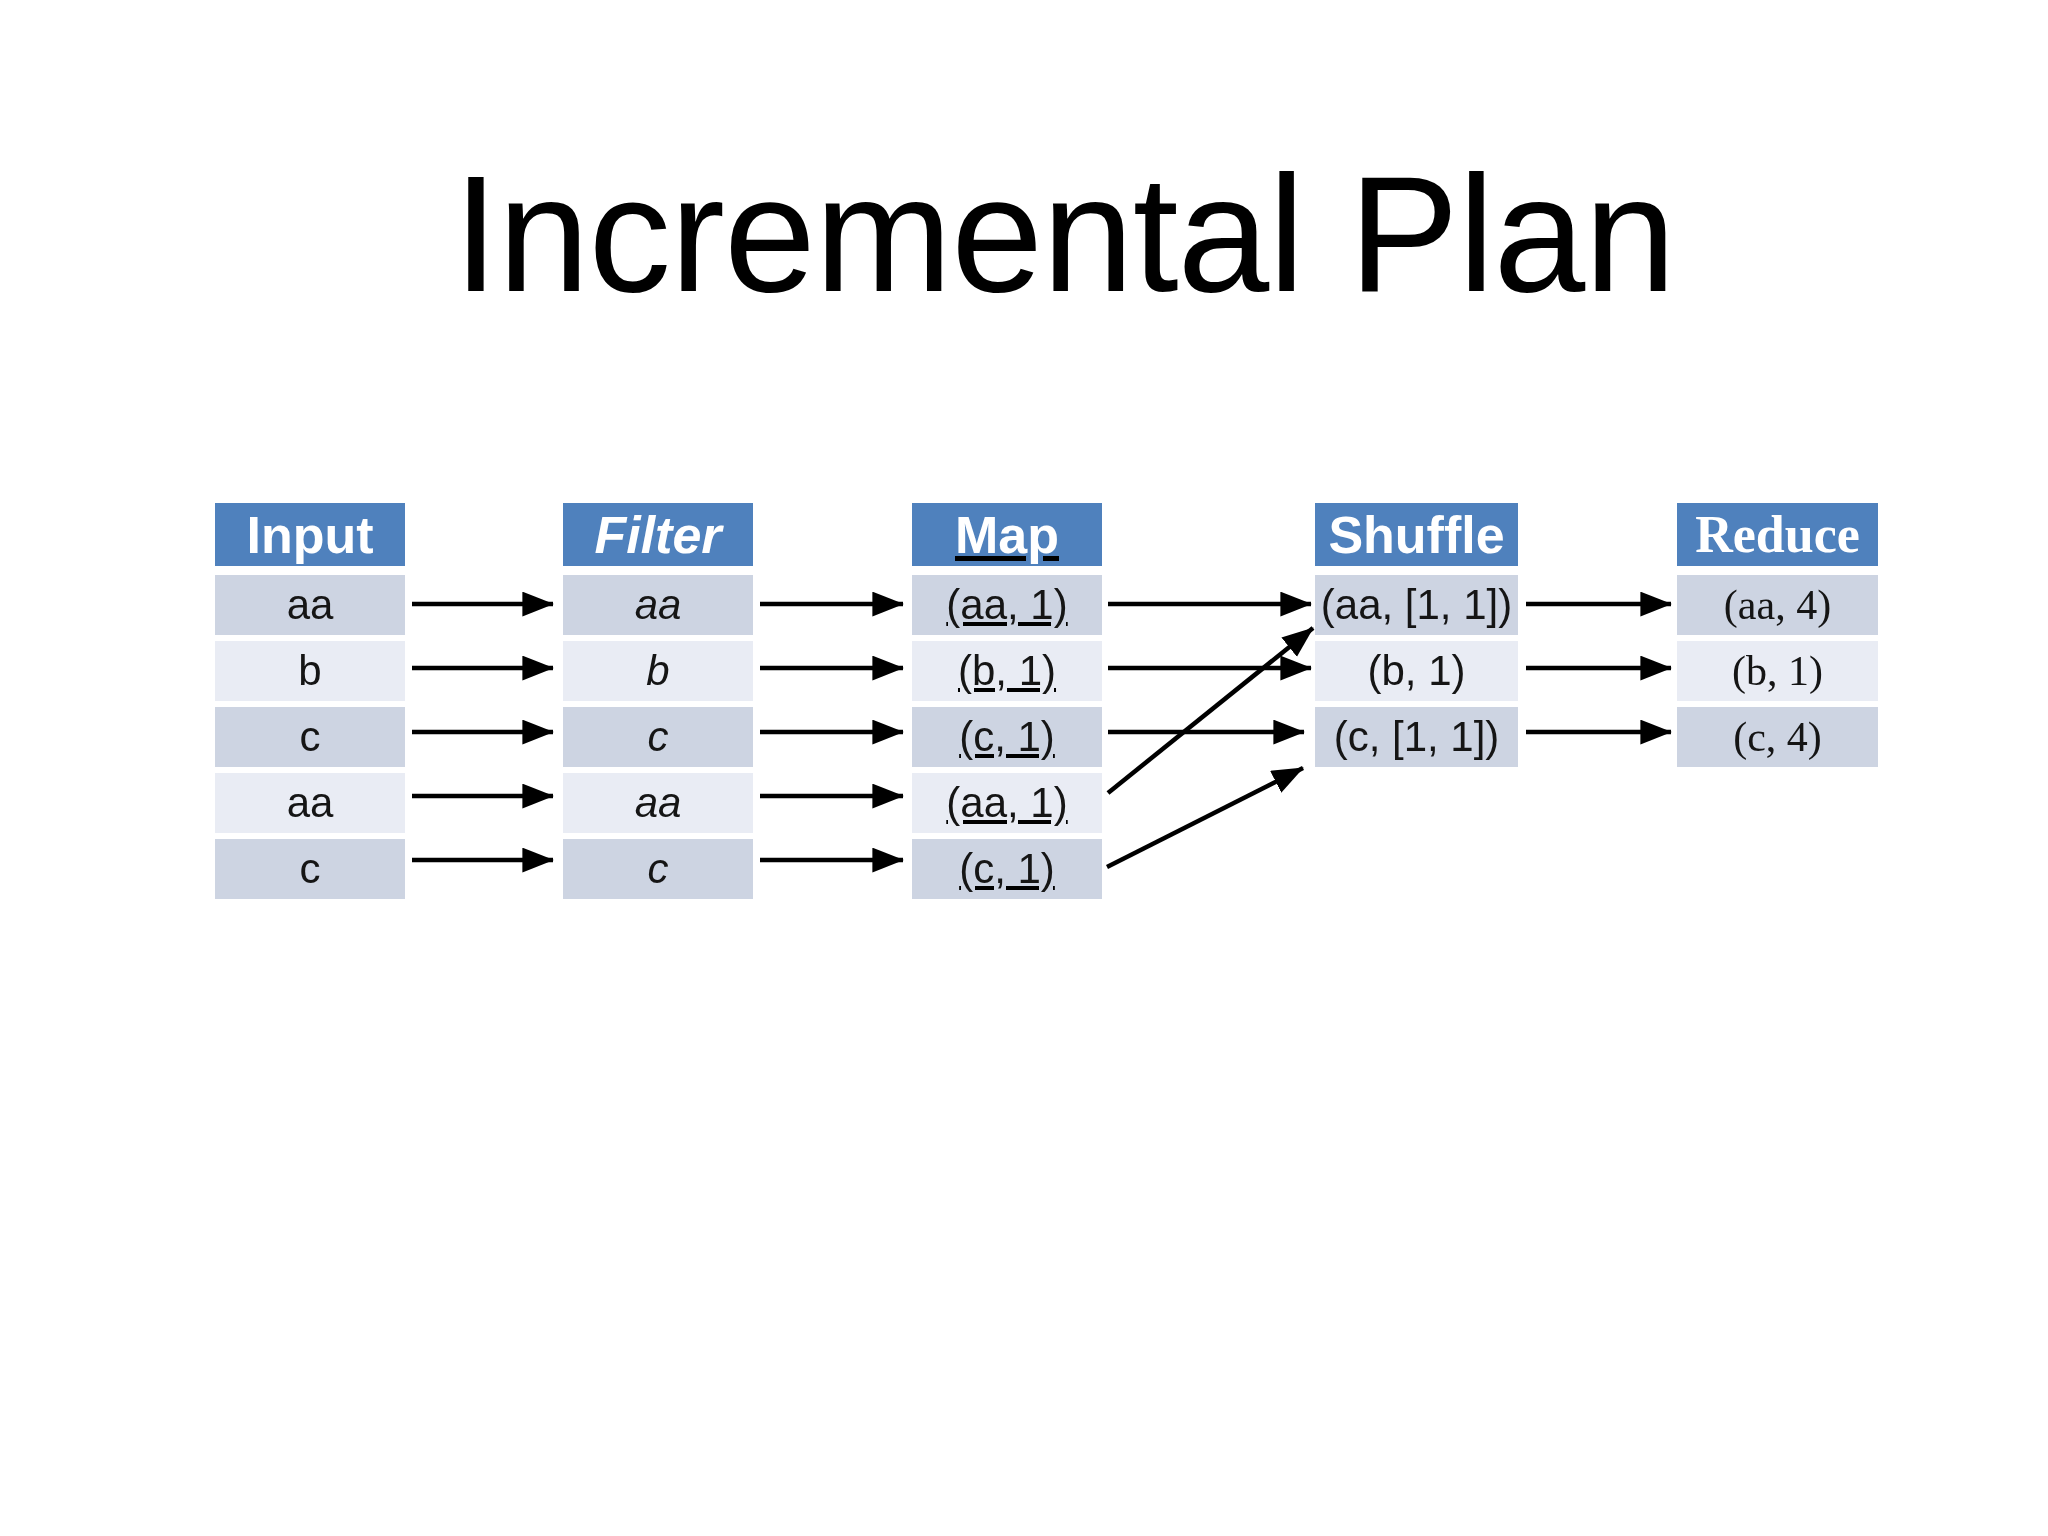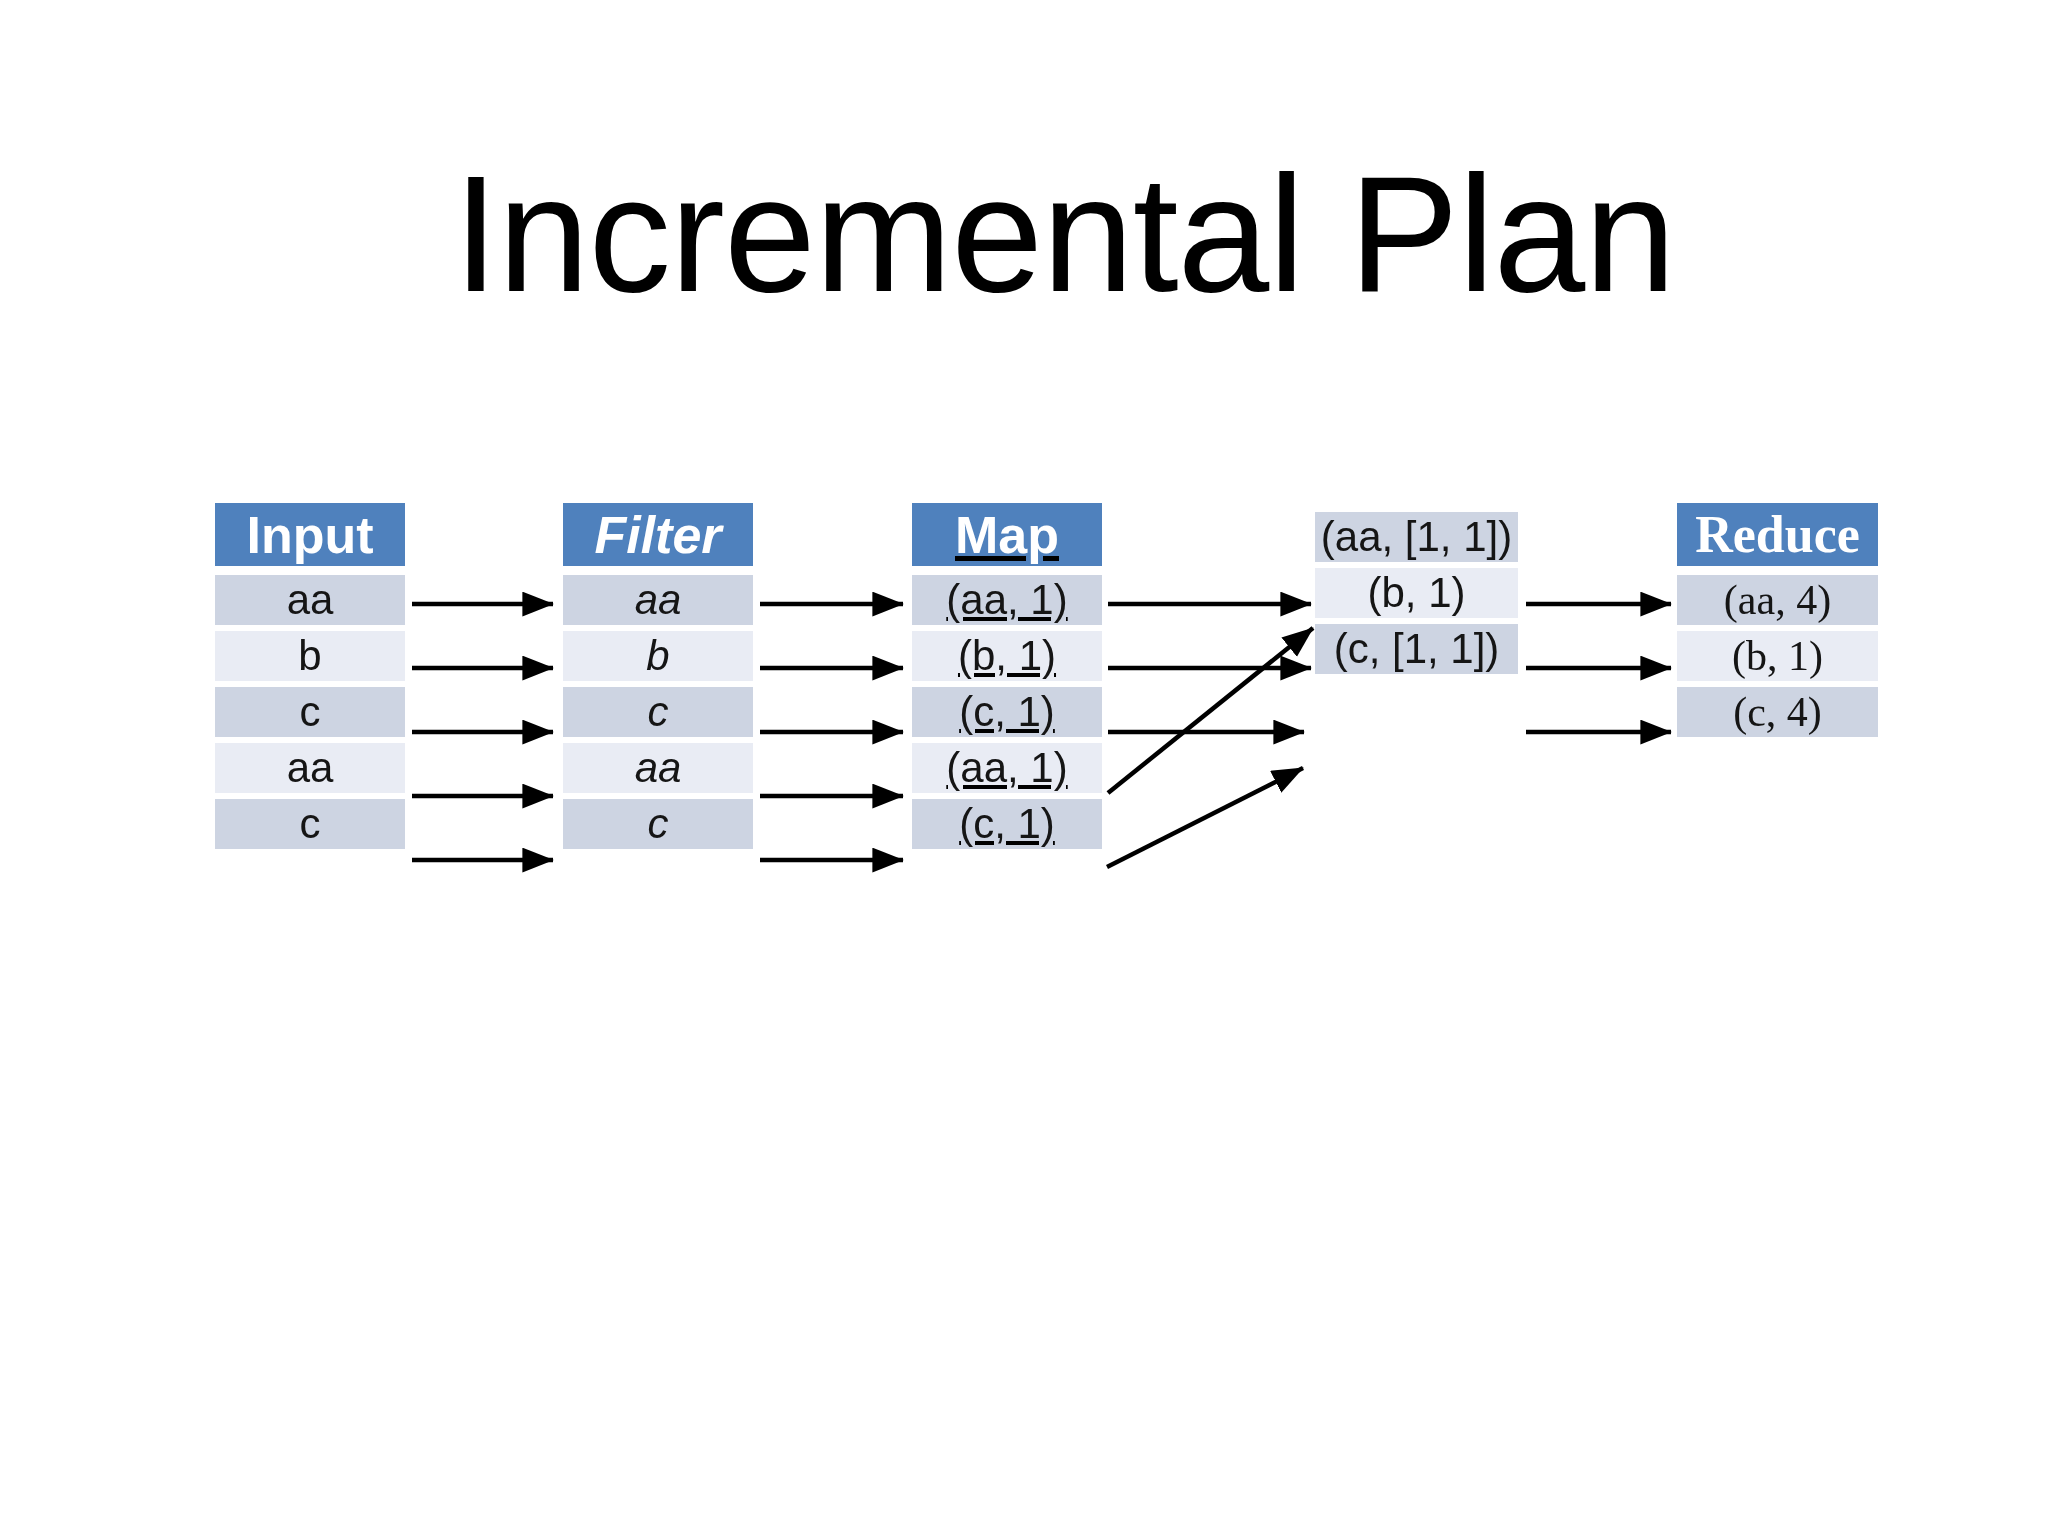--- a/index.html
+++ b/index.html
@@ -13,21 +13,21 @@
     text-align:center; font-size:165px; line-height:1; font-weight:400;
     color:var(--title-text, #000); letter-spacing:-1px; white-space:nowrap;margin-left:40px;
   }
   .col { position:absolute; top:503px; }
   .hdr {
     height:63px; background:var(--header-bg, #4f81bd);
     color:var(--header-text, #fff); font-weight:bold; font-size:52px;
     display:flex; align-items:center; justify-content:center;
   }
   .row {
-    height:50px; margin-top:6px;
+    height:60px; margin-top:6px;
     display:flex; align-items:center; justify-content:center;
     font-size:42px; color:var(--cell-text, #151515); white-space:nowrap;
   }
   .row.first { margin-top:9px; }
   .row.odd  { background:var(--row-odd, #cdd4e2); }
   .row.even { background:var(--row-even, #e9ecf4); }
   svg.arrows { position:absolute; left:0; top:0; width:2048px; height:1536px; pointer-events:none; }
   svg.arrows line { stroke:var(--arrow, #000); stroke-width:4.5; }
 </style>
 </head>
@@ -85,20 +85,21 @@
 <div class="col" style="left:912px; width:190px;text-decoration:underline;">
   <div class="hdr">Map</div>
   <div class="row odd first">(aa, 1)</div>
   <div class="row even">(b, 1)</div>
   <div class="row odd">(c, 1)</div>
   <div class="row even">(aa, 1)</div>
   <div class="row odd">(c, 1)</div>
 </div>
 
 <div class="col" style="left:1315px; width:203px;">
+  <div class="hdr">Shuffle</div>
   <div class="row odd first">(aa, [1, 1])</div>
   <div class="row even">(b, 1)</div>
   <div class="row odd">(c, [1, 1])</div>
 </div>
 
 <div class="col" style="left:1677px; width:201px;font-family:Liberation Serif, serif;">
   <div class="hdr">Reduce</div>
   <div class="row odd first">(aa, 4)</div>
   <div class="row even">(b, 1)</div>
   <div class="row odd">(c, 4)</div>

